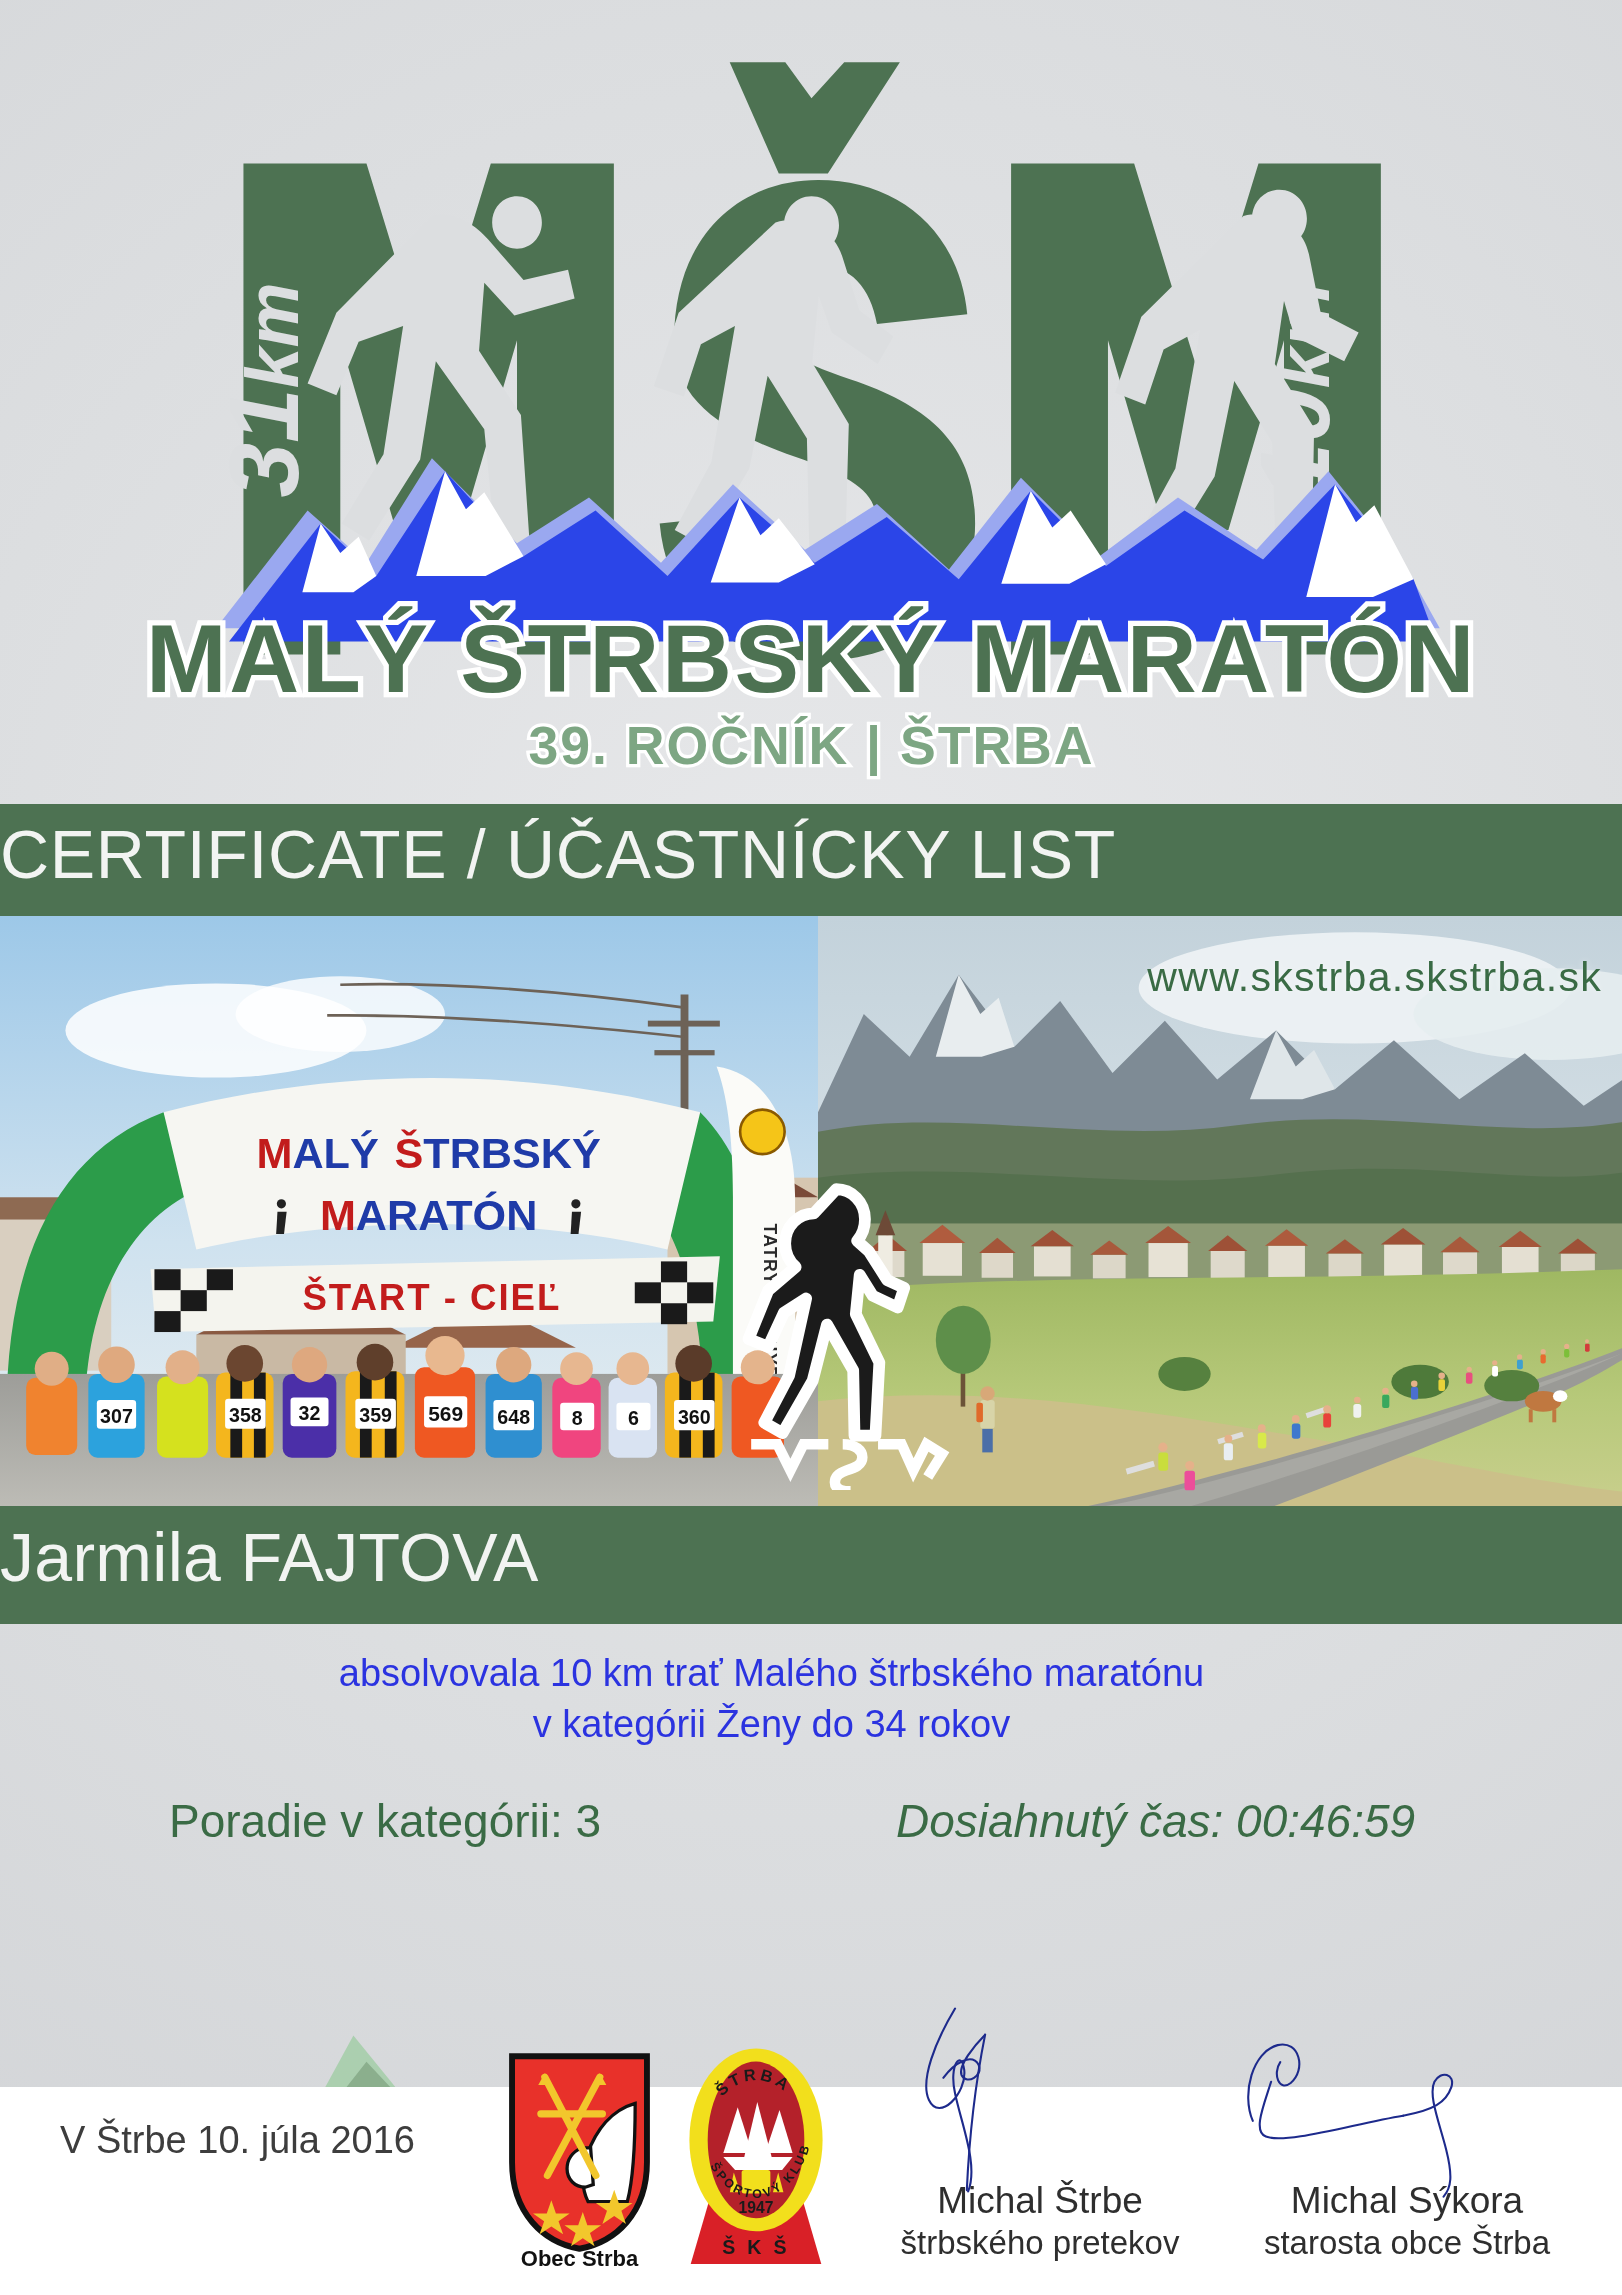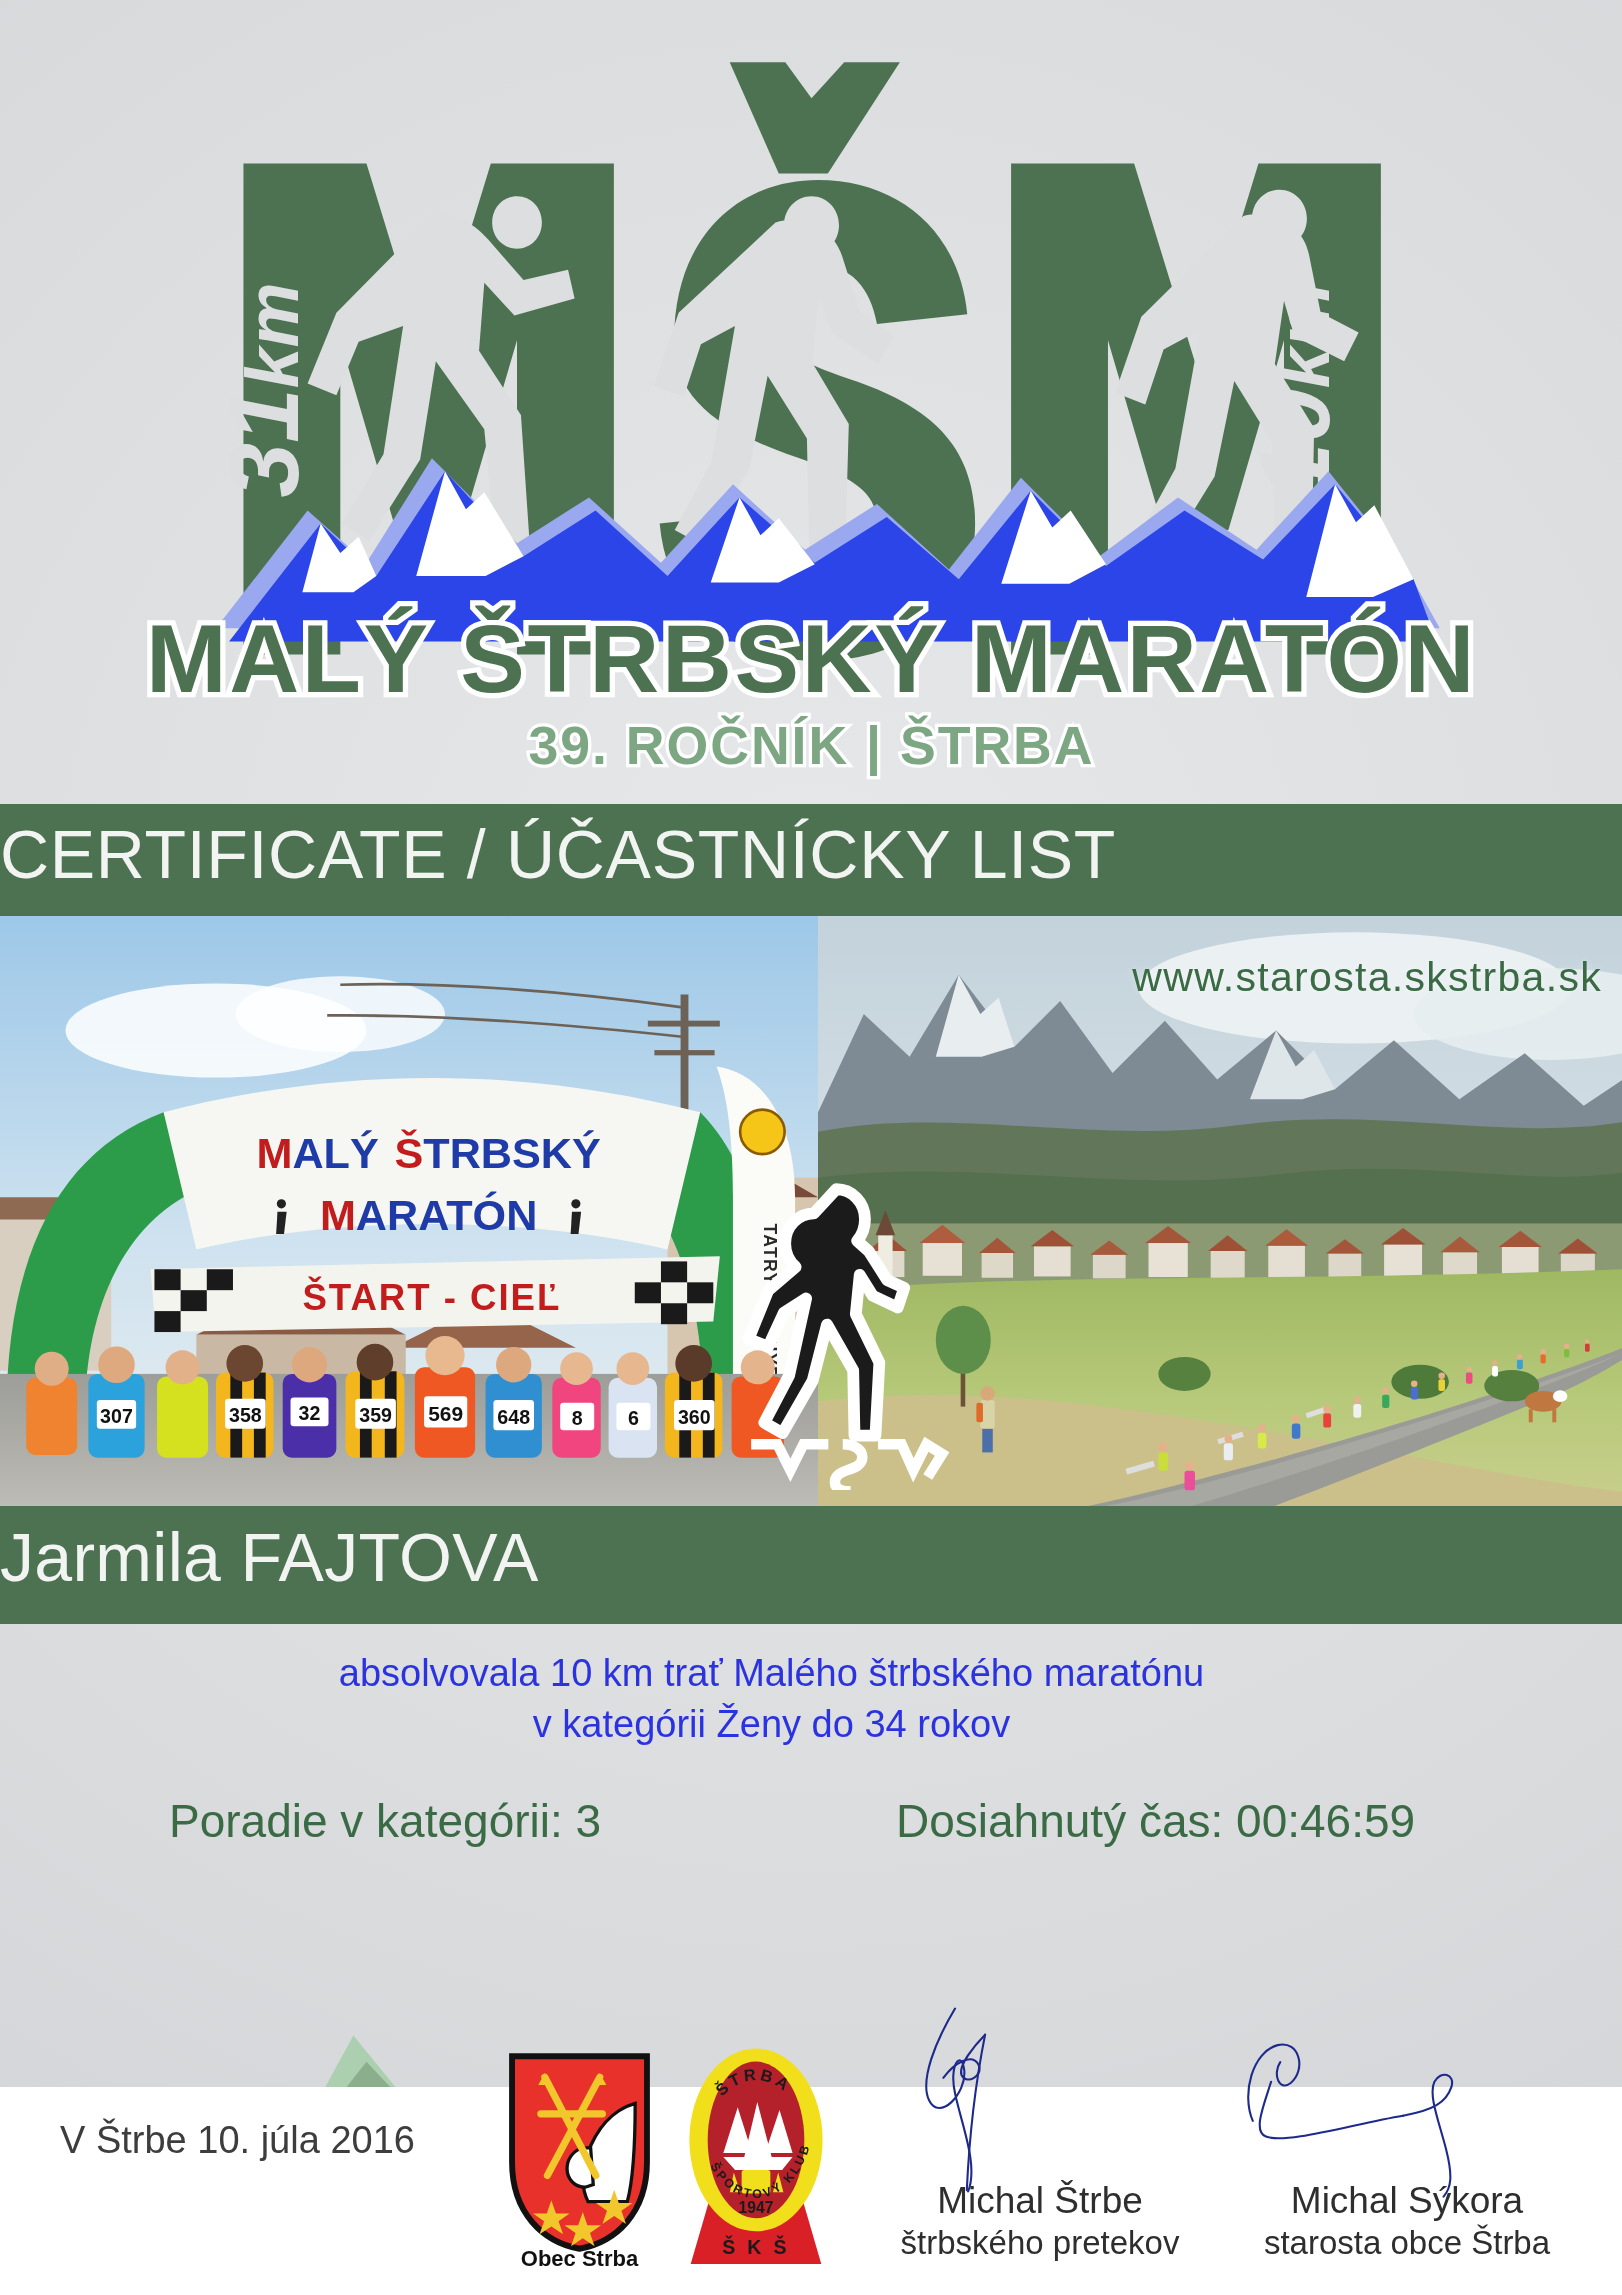--- a/index.html
+++ b/index.html
@@ -32,21 +32,21 @@
   .msm-badge{position:absolute;left:738px;top:1163px;width:216px;height:327px;}
 
   
   .blue-line{position:absolute;left:0;width:1543px;text-align:center;
              color:#2b33e0;font-size:38px;}
   #blue1{top:1652px;}
   #blue2{top:1703px;}
 
   .result{position:absolute;color:#3a6b45;font-size:46px;white-space:nowrap;}
   #rank{left:169px;top:1794px;}
-  #time{left:896px;top:1794px;}
+  #time{left:896px;top:1794px;font-style:italic;}
 
   
   .footer-mtn{position:absolute;left:0;top:1885px;width:1623px;height:411px;}
 
   
   .date-text{position:absolute;left:60px;top:2119px;font-size:38px;color:#3d3d3d;white-space:nowrap;text-align:center;}
 
   .crest{position:absolute;left:504px;top:2051px;width:151px;height:203px;}
   .crest-label{position:absolute;left:504px;top:2246px;width:151px;text-align:center;
                font-size:22px;font-weight:bold;color:#111;}
@@ -423,21 +423,21 @@
           <rect x="-6" y="4" width="10" height="30" rx="3" fill="#e06a2a"></rect>
         </g>
 
         <g transform="translate(1108,742)">
           <ellipse cx="0" cy="0" rx="28" ry="16" fill="#c07840"></ellipse>
           <rect x="-22" y="12" width="6" height="20" fill="#c07840"></rect>
           <rect x="14" y="12" width="6" height="20" fill="#c07840"></rect>
           <ellipse cx="26" cy="-8" rx="11" ry="9" fill="#fff"></ellipse>
         </g>
       </svg>
-      <div class="url-text">www.starosta.skstrba.sk</div>
+      <div class="url-text">www.skstrba.skstrba.sk</div>
     </div>
   </div>
 
   <svg class="msm-badge" viewBox="0 0 330 500">
     <g stroke="#ffffff" stroke-width="18" stroke-linejoin="round" fill="#1b1b1b">
       <path d="M150,40 c24,0 44,20 44,46 c0,12 -4,24 -12,33 l18,16 l28,44 l26,12 l-10,30 l-38,-18 l-20,-32 l-6,60 l36,74 l-6,112 l-32,0 l-2,-100 l-40,-70 l-22,86 l-46,80 l-28,-16 l38,-72 l26,-118 l-34,22 l-24,52 l-30,-12 l30,-74 l42,-36 c-10,-9 -16,-22 -16,-36 c0,-26 20,-46 44,-46 Z"></path>
     </g>
     <g stroke="#ffffff" stroke-width="16" fill="none">
       <path d="M20,430 L60,430 L80,470 L100,430 L138,430 M160,430 c20,0 30,10 30,20 c0,12 -12,16 -24,20 c-12,4 -18,10 -18,18 c0,10 10,14 24,14 M214,430 L250,430 L268,470 L288,430 L312,445 L290,480"></path>
     </g>

